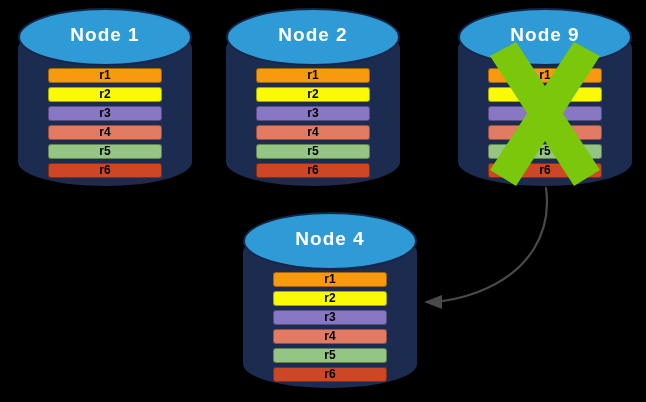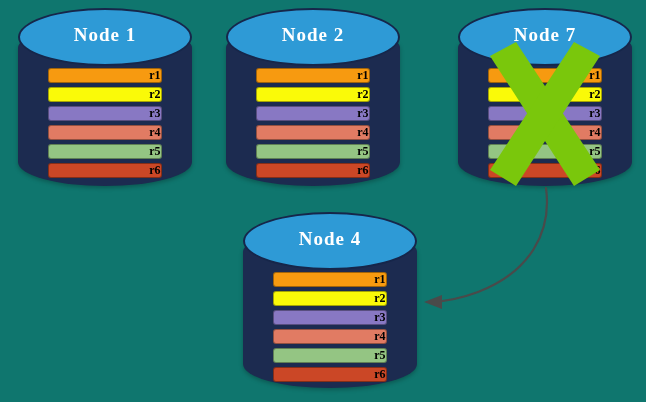--- a/index.html
+++ b/index.html
@@ -4,23 +4,23 @@
 <style>
   html, body {
     margin: 0;
     padding: 0;
     background: #ffffff;
   }
   #canvas {
     position: relative;
     width: 646px;
     height: 402px;
-    background: #0f766e;
+    background: #000000;
     overflow: hidden;
-    font-family: Liberation Serif, serif;
+    font-family: Liberation Sans, sans-serif;
   }
   .node {
     position: absolute;
   }
   .cyl-body {
     position: absolute;
     left: 0;
     top: 18px;
     width: 100%;
     height: calc(100% - 18px);
@@ -64,21 +64,21 @@
     height: 15px;
     margin: 0 auto 4px auto;
     width: 65%;
     border-radius: 3px;
     border: 1px solid rgba(0,0,0,0.35);
     box-sizing: border-box;
     color: #000000;
     font-size: 12px;
     font-weight: bold;
     line-height: 13px;
-    text-align: right;
+    text-align: center;
   }
   .x-mark {
     position: absolute;
     z-index: 6;
     pointer-events: none;
   }
   .arrow-layer {
     position: absolute;
     left: 0;
     top: 0;
@@ -117,21 +117,21 @@
       <div class="row-bar" style="background:#8878C3;">r3</div>
       <div class="row-bar" style="background:#E17B63;">r4</div>
       <div class="row-bar" style="background:#94C583;">r5</div>
       <div class="row-bar" style="background:#CB4726;">r6</div>
     </div>
   </div>
 
   <div class="node" style="left:458px; top:8px; width:174px; height:178px;">
     <div class="cyl-body"></div>
     <div class="cyl-top"></div>
-    <div class="node-label">Node  7</div>
+    <div class="node-label">Node  9</div>
     <div class="rows">
       <div class="row-bar" style="background:#F79A10;">r1</div>
       <div class="row-bar" style="background:#FAFA08;">r2</div>
       <div class="row-bar" style="background:#8878C3;">r3</div>
       <div class="row-bar" style="background:#E17B63;">r4</div>
       <div class="row-bar" style="background:#94C583;">r5</div>
       <div class="row-bar" style="background:#CB4726;">r6</div>
     </div>
   </div>
 

